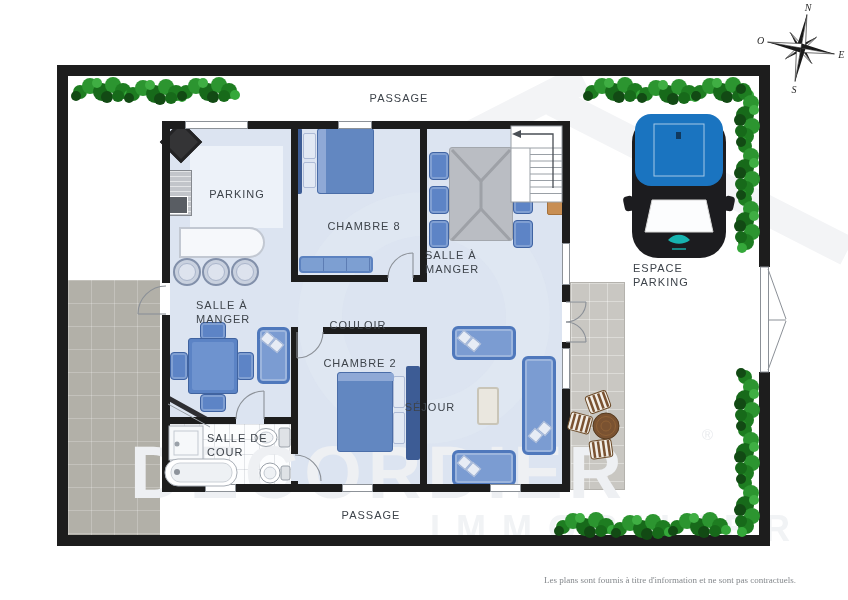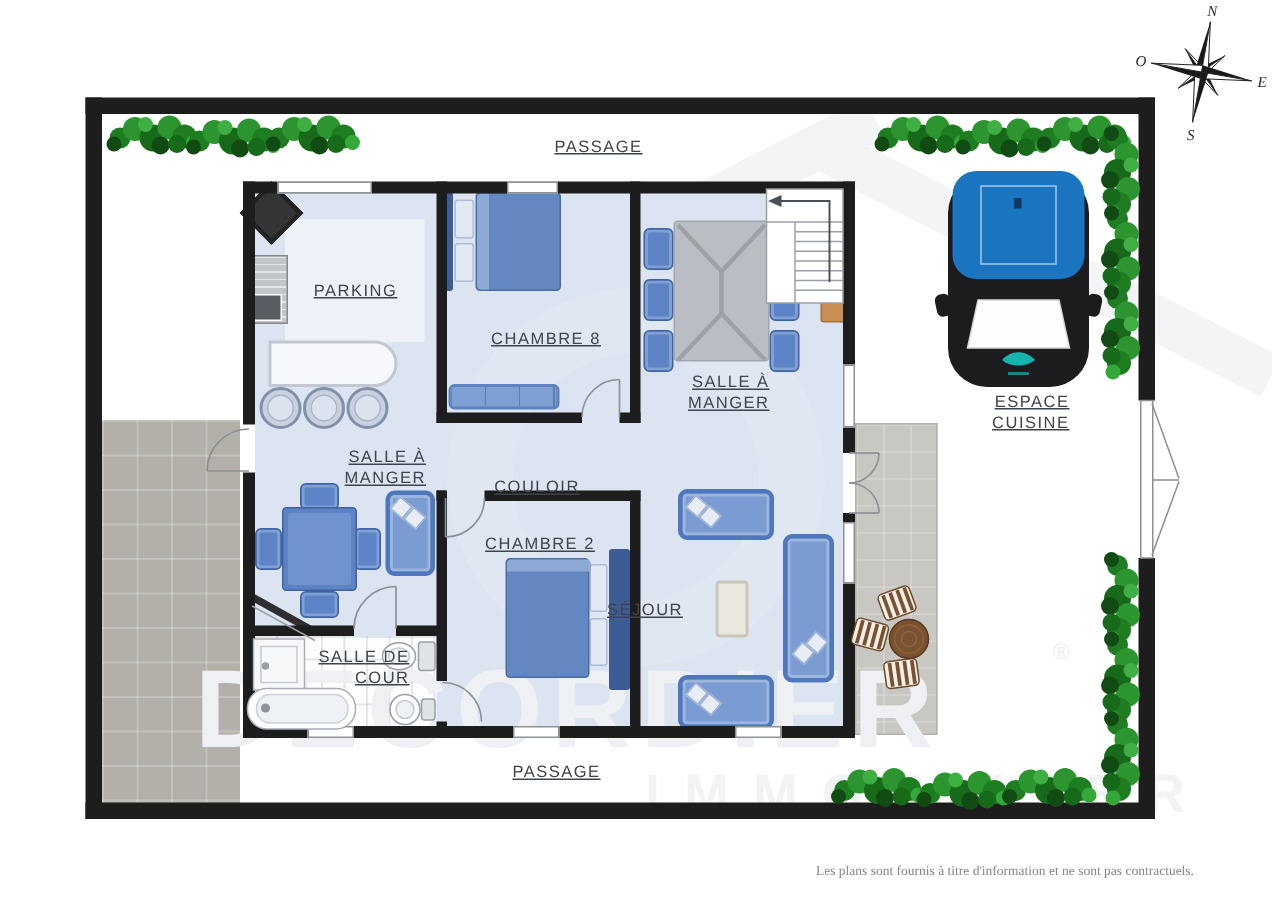--- a/index.html
+++ b/index.html
@@ -22,21 +22,21 @@
     background-size:23px 23px;border-top:2px solid #fff;}
   .terrace{position:absolute;background-color:var(--terrace);
     background-image:linear-gradient(rgba(255,255,255,.35) 1px,transparent 1px),
                      linear-gradient(90deg,rgba(255,255,255,.35) 1px,transparent 1px);
     background-size:18px 18px;border:1px solid #b4b2ad;box-sizing:border-box;}
   .bathfloor{position:absolute;background-color:#fcfdfe;
     background-image:linear-gradient(rgba(140,150,160,.22) 1px,transparent 1px),
                      linear-gradient(90deg,rgba(140,150,160,.22) 1px,transparent 1px);
     background-size:15px 15px;}
   .lbl{position:absolute;color:var(--label);font-size:11px;letter-spacing:1px;
-       text-align:right;line-height:1.3;transform:translateX(-50%);white-space:nowrap;text-decoration:underline;}
+       text-align:left;line-height:1.3;transform:translateX(-50%);white-space:nowrap;}
   .lbl.wrap{white-space:normal;}
   .sofa{position:absolute;background:#7b9cd2;border:3px solid var(--furn-dark);
         border-radius:6px;box-shadow:inset 0 0 0 2px rgba(255,255,255,.25);box-sizing:border-box;}
   .pillow{position:absolute;width:11px;height:11px;background:#e7ecf5;border:1px solid #9db1d4;box-sizing:border-box;}
   .chair{position:absolute;background:#5d84c6;border:1px solid #3f63a2;border-radius:4px;
          box-shadow:inset 0 0 0 2px rgba(255,255,255,.22);box-sizing:border-box;}
   .duvet{position:absolute;background:var(--furn);border:1px solid #4a6da8;border-radius:3px;box-sizing:border-box;}
   .headboard{position:absolute;background:#3d5c95;border-radius:2px;}
   .bpillow{position:absolute;background:#e2e9f4;border:1px solid #aebbd6;border-radius:2px;box-sizing:border-box;}
   .wm-big{position:absolute;left:130px;top:430px;font-size:74px;font-weight:bold;
@@ -347,16 +347,16 @@
   <div class="lbl" style="left:399px;top:91px;">PASSAGE</div>
   <div class="lbl" style="left:237px;top:187px;">PARKING</div>
   <div class="lbl" style="left:364px;top:219px;">CHAMBRE 8</div>
   <div class="lbl wrap" style="left:469px;top:248px;width:88px;">SALLE À MANGER</div>
   <div class="lbl" style="left:358px;top:294px;margin-top:24px;">COULOIR</div>
   <div class="lbl wrap" style="left:240px;top:298px;width:88px;">SALLE À MANGER</div>
   <div class="lbl" style="left:360px;top:356px;">CHAMBRE 2</div>
   <div class="lbl" style="left:430px;top:400px;">SÉJOUR</div>
   <div class="lbl wrap" style="left:240px;top:431px;width:66px;">SALLE DE COUR</div>
   <div class="lbl" style="left:371px;top:508px;">PASSAGE</div>
-  <div class="lbl wrap" style="left:673px;top:261px;width:80px;">ESPACE CUISINE</div>
+  <div class="lbl wrap" style="left:673px;top:261px;width:80px;">ESPACE PARKING</div>
 
   <div class="disclaimer">Les plans sont fournis à titre d'information et ne sont pas contractuels.</div>
 </div>
 
 </body></html>

